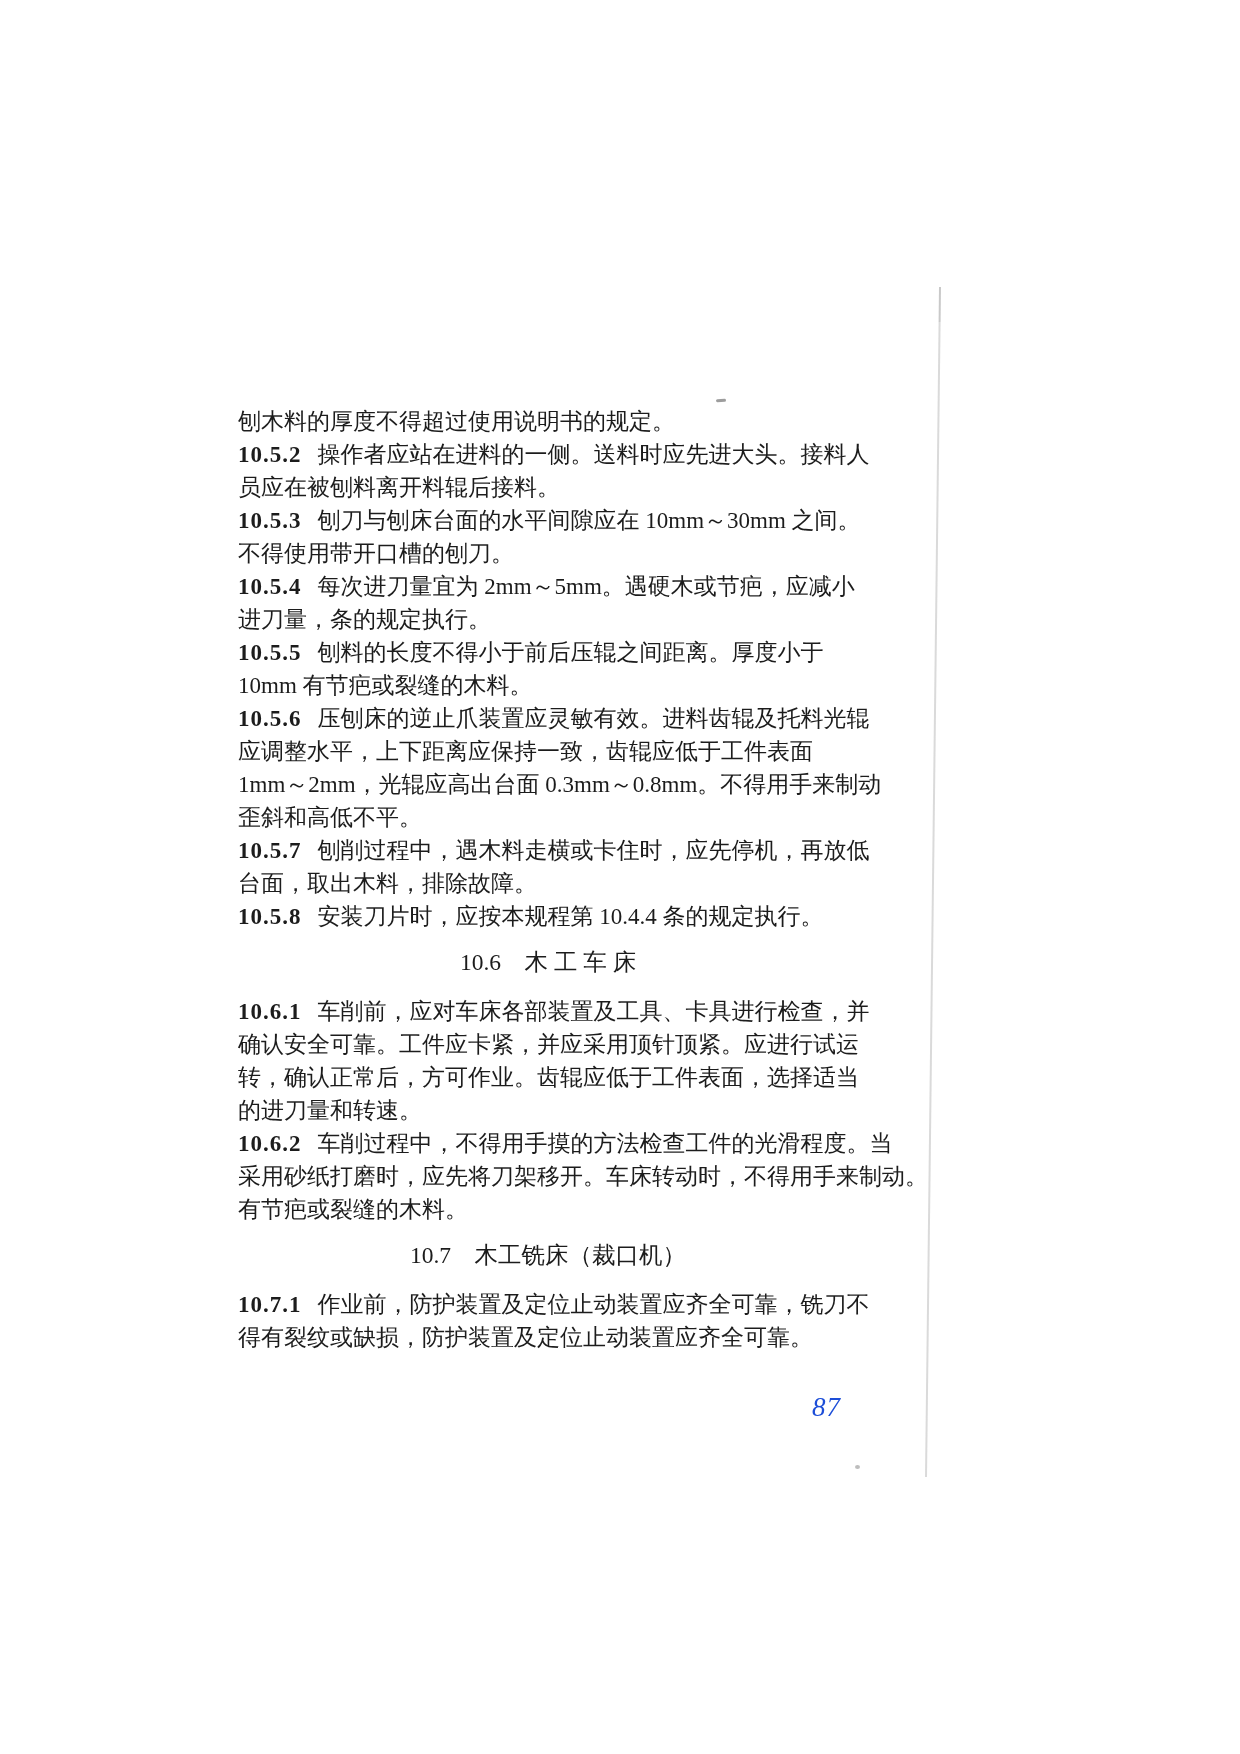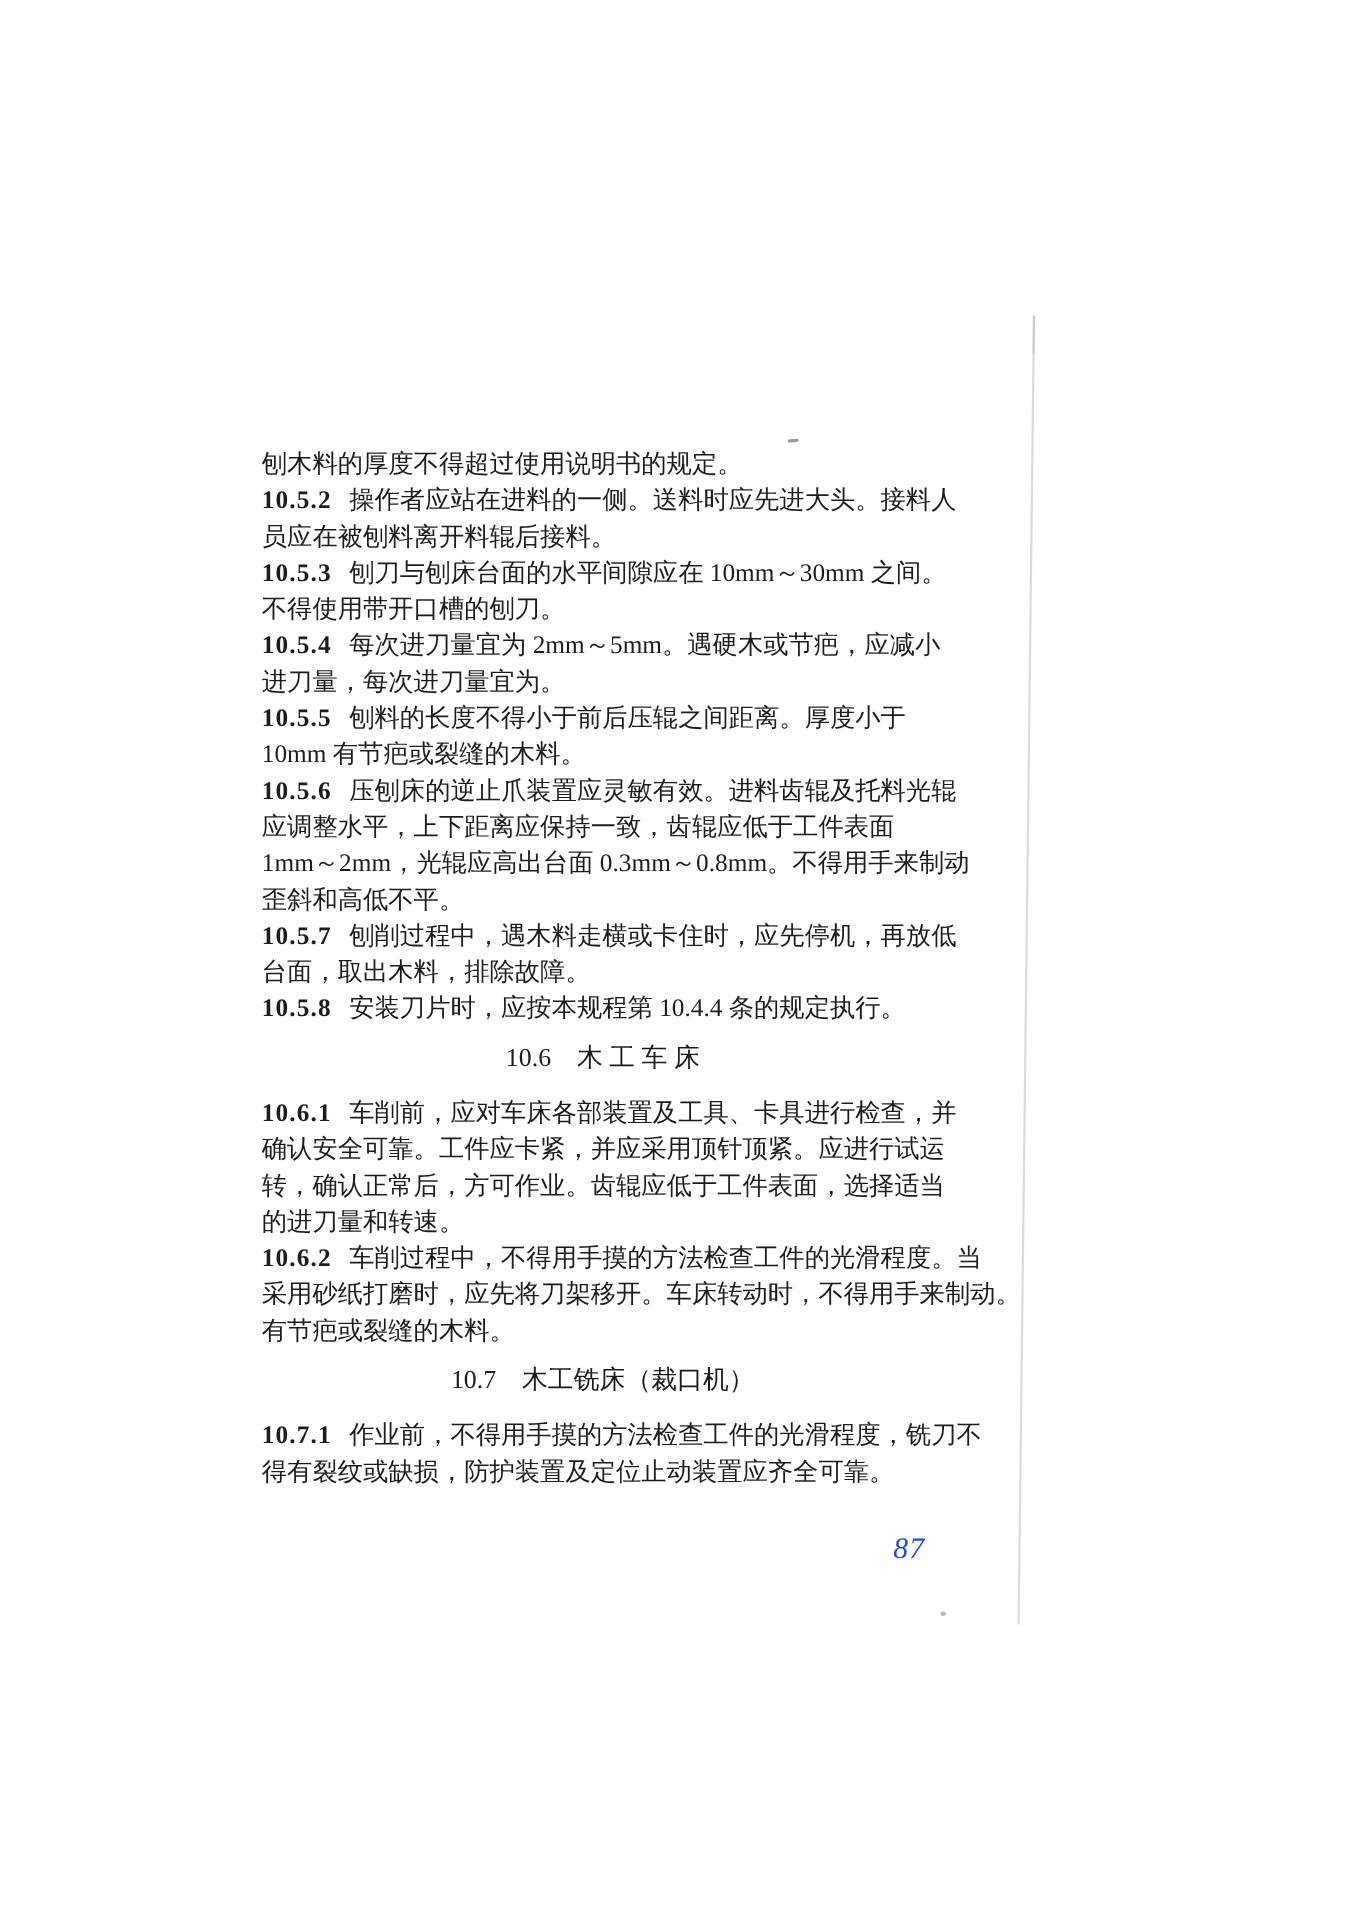--- a/index.html
+++ b/index.html
@@ -87,21 +87,21 @@
       <div class="para">
         <div class="line"><b class="num">10.5.2</b><span>操作者应站在进料的一侧。送料时应先进大头。接料人</span></div>
         <div class="line"><span>员应在被刨料离开料辊后接料。</span></div>
       </div>
       <div class="para">
         <div class="line"><b class="num">10.5.3</b><span>刨刀与刨床台面的水平间隙应在 10mm～30mm 之间。</span></div>
         <div class="line"><span>不得使用带开口槽的刨刀。</span></div>
       </div>
       <div class="para">
         <div class="line"><b class="num">10.5.4</b><span>每次进刀量宜为 2mm～5mm。遇硬木或节疤，应减小</span></div>
-        <div class="line"><span>进刀量，每次进刀量宜为。</span></div>
+        <div class="line"><span>进刀量，条的规定执行。</span></div>
       </div>
       <div class="para">
         <div class="line"><b class="num">10.5.5</b><span>刨料的长度不得小于前后压辊之间距离。厚度小于</span></div>
         <div class="line"><span>10mm 有节疤或裂缝的木料。</span></div>
       </div>
       <div class="para">
         <div class="line"><b class="num">10.5.6</b><span>压刨床的逆止爪装置应灵敏有效。进料齿辊及托料光辊</span></div>
         <div class="line"><span>应调整水平，上下距离应保持一致，齿辊应低于工件表面</span></div>
         <div class="line"><span>1mm～2mm，光辊应高出台面 0.3mm～0.8mm。不得用手来制动</span></div>
         <div class="line"><span>歪斜和高低不平。</span></div>
@@ -122,18 +122,18 @@
       </div>
       <div class="para">
         <div class="line"><b class="num">10.6.2</b><span>车削过程中，不得用手摸的方法检查工件的光滑程度。当</span></div>
         <div class="line"><span>采用砂纸打磨时，应先将刀架移开。车床转动时，不得用手来制动。</span></div>
       </div>
       <div class="para">
         <div class="line"><span>有节疤或裂缝的木料。</span></div>
       </div>
       <div class="heading">10.7　木工铣床（裁口机）</div>
       <div class="para">
-        <div class="line"><b class="num">10.7.1</b><span>作业前，不得用手摸的方法检查工件的光滑程度，铣刀不</span></div>
+        <div class="line"><b class="num">10.7.1</b><span>作业前，防护装置及定位止动装置应齐全可靠，铣刀不</span></div>
         <div class="line"><span>得有裂纹或缺损，防护装置及定位止动装置应齐全可靠。</span></div>
       </div>
     </div>
   <div class="page-number">87</div>
 </div>
 
 </body></html>

